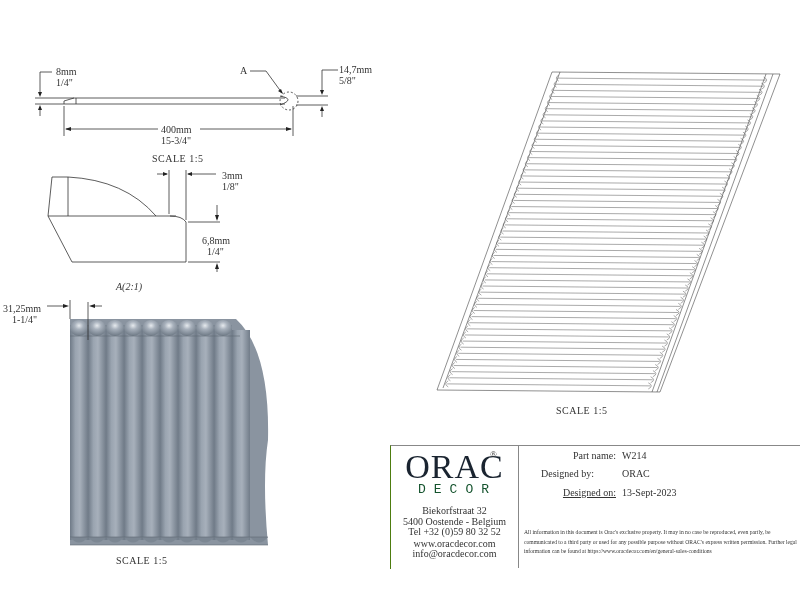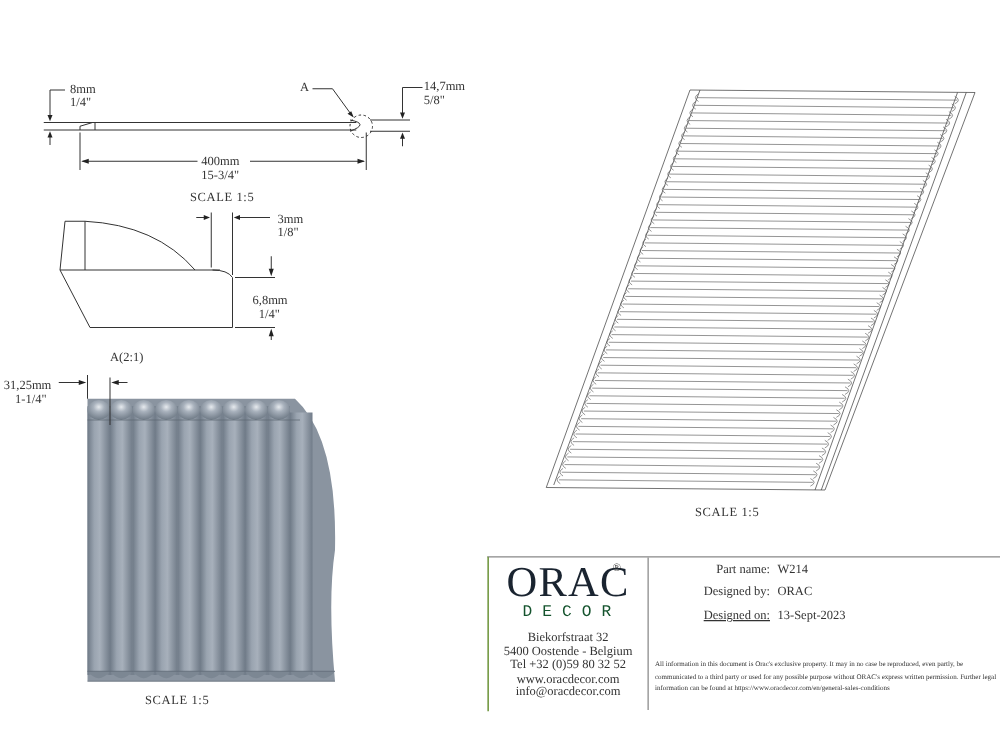--- a/index.html
+++ b/index.html
@@ -104,21 +104,21 @@
     </g>
   </svg>
   <div class="scale" style="left:152px;top:153px;">SCALE  1:5</div>
   <div class="lbl" style="left:222px;top:170px;">3mm</div>
   <div class="lbl" style="left:222px;top:181px;">1/8"</div>
   <div class="lbl" style="left:202px;top:235px;">6,8mm</div>
   <div class="lbl" style="left:207px;top:246px;">1/4"</div>
 </div>
 
 <div>
-  <div class="lbl" style="left:88px;top:281px;">A(2:1)</div>
+  <div class="lbl" style="left:116px;top:281px;font-style:italic;">A(2:1)</div>
   <div class="lbl" style="left:3px;top:303px;">31,25mm</div>
   <div class="lbl" style="left:12px;top:314px;">1-1/4"</div>
   <svg width="800" height="600">
     <defs>
       <linearGradient id="rib" x1="0" x2="1" y1="0" y2="0">
         <stop offset="0" stop-color="#6f7a87"></stop>
         <stop offset="0.3" stop-color="#9aa4b0"></stop>
         <stop offset="0.55" stop-color="#a7b0bb"></stop>
         <stop offset="1" stop-color="#717c89"></stop>
       </linearGradient>
@@ -364,21 +364,21 @@
     <div class="addr" style="top:80px;">Tel  +32 (0)59 80 32 52</div>
     <div class="addr" style="top:92px;">www.oracdecor.com</div>
     <div class="addr" style="top:102px;">info@oracdecor.com</div>
   </div>
   <div class="tb-right">
     <div class="row" style="top:4px;">
       <span class="k" style="width:97px;">Part name:</span>
       <span class="v" style="left:103px;">W214</span>
     </div>
     <div class="row" style="top:22px;">
-      <span class="k" style="width:97px;">Designed by:</span>
+      <span class="k" style="width:97px;text-align:center;">Designed by:</span>
       <span class="v" style="left:103px;">ORAC</span>
     </div>
     <div class="row" style="top:41px;">
       <span class="k" style="width:97px;text-decoration:underline;">Designed on:</span>
       <span class="v" style="left:103px;">13-Sept-2023</span>
     </div>
     <div class="legal">All information in this document is Orac's exclusive property.  It may in no case be reproduced, even partly, be communicated to a third party or used for any possible purpose without ORAC's express written permission. Further legal information can be found at https://www.oracdecor.com/en/general-sales-conditions</div>
   </div>
 </div>
 

